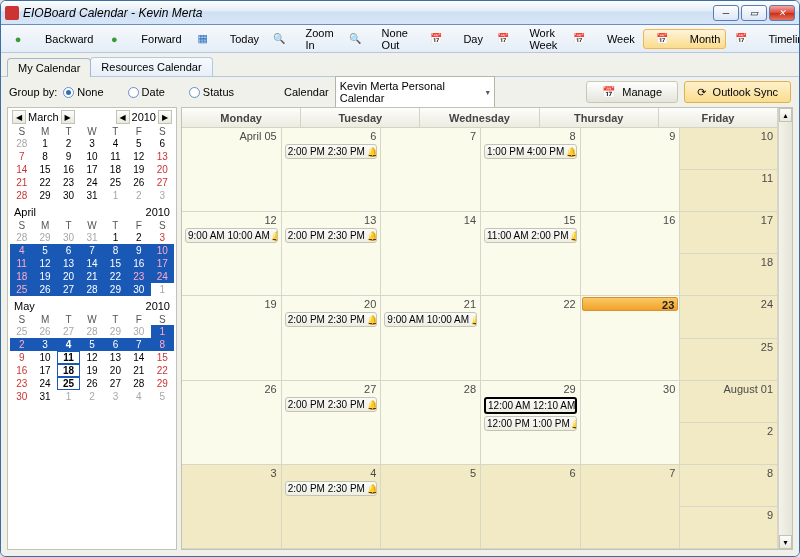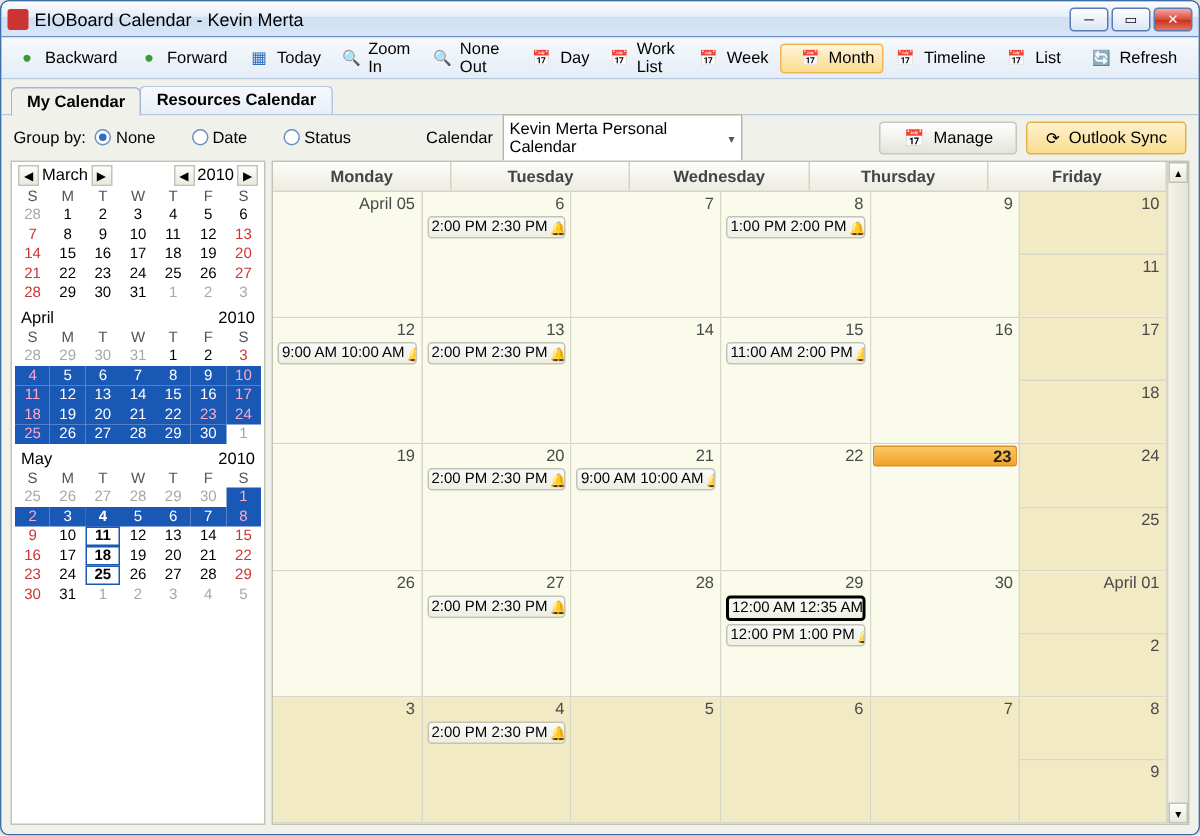--- a/index.html
+++ b/index.html
@@ -1,46 +1,46 @@
 <!DOCTYPE html>
 <html><head>
 <meta charset="utf-8">
 <style>
 * { box-sizing: border-box; }
 body { margin: 0; font-family: "Segoe UI", Tahoma, sans-serif; font-size: 11px; background: #fff; color: #000; user-select: none; }
 .window { width: 800px; height: 557px; border: 1px solid #3a6ea5; background: #fff; display: flex; flex-direction: column; position: relative; border-radius: 6px; overflow: hidden; box-shadow: 0 0 8px rgba(0,0,0,.4); }
 
 
-.titlebar { height: 24px; background: linear-gradient(#fdfefe,#e3ecf7 45%,#cfe0f4 46%,#d7e6f7); border-bottom: 1px solid #6a8ec4; display: flex; align-items: center; padding: 0 4px; }
+.titlebar { height: 24px; background: linear-gradient(#fdfefe,#e3ecf7 45%,#cfe0f4 46%,#d7e6f7); border-bottom: 1px solid #6a8ec4; display: flex; align-items: center; padding: 0 4px; font-style: italic; }
 .titlebar .appicon { width: 14px; height: 14px; margin-right: 4px; display:inline-block; background:#c33; border-radius:2px; }
 .titlebar .title { flex: 1; font-size: 12px; color: #000; }
 .winbtns { display: flex; gap: 2px; }
 .winbtn { width: 26px; height: 16px; border: 1px solid #5b7bb2; border-radius: 3px; background: linear-gradient(#fdfdfe,#dbe7f7); display:flex; align-items:center; justify-content:center; font-size:9px; }
 .winbtn.close { background: linear-gradient(#f7a6a6,#d94a37 50%,#c52f1c 51%,#e8735e); color:#fff; position:relative; }
 .winbtn.close::after { content:"✕"; font-size:9px; }
 .winbtn.min::after { content:"─"; }
 .winbtn.max { position:relative; }
 .winbtn.max::after { content:"▭"; font-size:9px; }
 
 
 .toolbar { height: 28px; background: linear-gradient(#f6f9fc,#e4edf7); border-bottom: 1px solid #b6c8e0; display:flex; align-items:center; padding: 0 4px; gap: 2px; }
-.tbtn { display:flex; align-items:center; gap:5px; padding: 2px 5px; border:1px solid transparent; border-radius:3px; font-size:11px; }
+.tbtn { display:flex; align-items:center; gap:20px; padding: 2px 5px; border:1px solid transparent; border-radius:3px; font-size:11px; }
 .tbtn.active { border-color:#f0b64d; background:linear-gradient(#fef4dc,#fbdc8c);padding-left:12px;}
 .tsep { width:1px; height:18px; background:#b6c8e0; margin: 0 2px; }
 .icn { width:14px; height:14px; display:inline-flex; align-items:center; justify-content:center; font-size:11px; }
 .icn.green::before { content:"●"; color:#3a9a36; }
 .icn.today::before { content:"▦"; color:#2e6fbf; }
 .icn.zoom::before { content:"🔍"; font-size:10px; }
 .icn.cal::before { content:"📅"; font-size:10px; }
 .icn.refresh::before { content:"🔄"; font-size:10px; }
 .icn.print::before { content:"🖨"; font-size:10px; }
 
 
 .tabbar { height:24px; padding: 4px 6px 0 6px; background: #f1f1ec; display:flex; gap:0; border-bottom:1px solid #b6c8e0; }
-.tab { padding: 3px 10px; border:1px solid #b6c8e0; border-bottom:none; background:linear-gradient(#f6fafd,#e8eff8); border-top-left-radius:4px; border-top-right-radius:4px; margin-right:-1px; font-size:11px;font-weight:bold; }
+.tab { padding: 3px 10px; border:1px solid #b6c8e0; border-bottom:none; background:linear-gradient(#f6fafd,#e8eff8); border-top-left-radius:4px; border-top-right-radius:4px; margin-right:-1px; font-size:11px; }
 .tab.active { background:#f1f1ec; border-color:#a3b8d0; position:relative; top:1px; }
 
 
 .content { flex:1; display:flex; flex-direction:column; background:#f1f1ec; padding:4px 6px 6px 6px; }
 .optrow { height:26px; display:flex; align-items:center; gap:6px; font-size:11px; padding: 2px 2px 6px 2px; }
 .radio { width:11px; height:11px; border:1px solid #6a8ec4; border-radius:50%; display:inline-block; margin-right:3px; vertical-align:-2px; position:relative; background:#fff; }
 .radio.checked::after { content:""; width:5px; height:5px; background:#2e6fbf; border-radius:50%; position:absolute; top:2px; left:2px; }
 .radiolbl { margin-right:18px; }
 .selectbox { display:inline-flex; align-items:center; border:1px solid #b6b6a8; background:#fff; height:33px; padding: 0 2px 0 4px; width:160px; justify-content:space-between; }
 .selectbox .dd { font-size:8px; color:#555; padding:0 2px;}
@@ -123,21 +123,21 @@
         <span class="icn zoom"></span>
         <span>None Out</span>
       </div>
     <div class="tsep"></div>
     <div class="tbtn">
         <span class="icn cal"></span>
         <span>Day</span>
       </div>
     <div class="tbtn">
         <span class="icn cal"></span>
-        <span>Work List</span>
+        <span>Work Week</span>
       </div>
     <div class="tbtn">
         <span class="icn cal"></span>
         <span>Week</span>
       </div>
     <div class="tbtn active">
         <span class="icn cal"></span>
         <span>Month</span>
       </div>
     <div class="tbtn">
@@ -381,21 +381,21 @@
                     <span>2:00 PM  2:30 PM</span>
                     <span class="bell">🔔</span>
                   </div>
                 </div>
                 <div class="cell">
                   <div class="dnum">7</div>
                 </div>
                 <div class="cell">
                   <div class="dnum">8</div>
                   <div class="appt">
-                    <span>1:00 PM  2:00 PM</span>
+                    <span>1:00 PM  4:00 PM</span>
                     <span class="bell">🔔</span>
                   </div>
                 </div>
                 <div class="cell">
                   <div class="dnum">9</div>
                 </div>
                 <div class="cell weekend-half">
                   <div class="half">
                     <div class="dnum">10</div>
                   </div>
@@ -484,33 +484,33 @@
                     <span>2:00 PM  2:30 PM</span>
                     <span class="bell">🔔</span>
                   </div>
                 </div>
                 <div class="cell">
                   <div class="dnum">28</div>
                 </div>
                 <div class="cell">
                   <div class="dnum">29</div>
                   <div class="appt sel">
-                    <span>12:00 AM  12:35 AM</span>
+                    <span>12:00 AM  12:10 AM</span>
                   </div>
                   <div class="appt">
                     <span>12:00 PM  1:00 PM</span>
                     <span class="bell">🔔</span>
                   </div>
                 </div>
                 <div class="cell">
                   <div class="dnum">30</div>
                 </div>
                 <div class="cell weekend-half">
                   <div class="half diffmonth">
-                    <div class="dnum">April 01</div>
+                    <div class="dnum">August 01</div>
                   </div>
                   <div class="half diffmonth">
                     <div class="dnum">2</div>
                   </div>
                 </div>
               </div>
               <div class="week">
                 <div class="cell diffmonth">
                   <div class="dnum">3</div>
                 </div>

